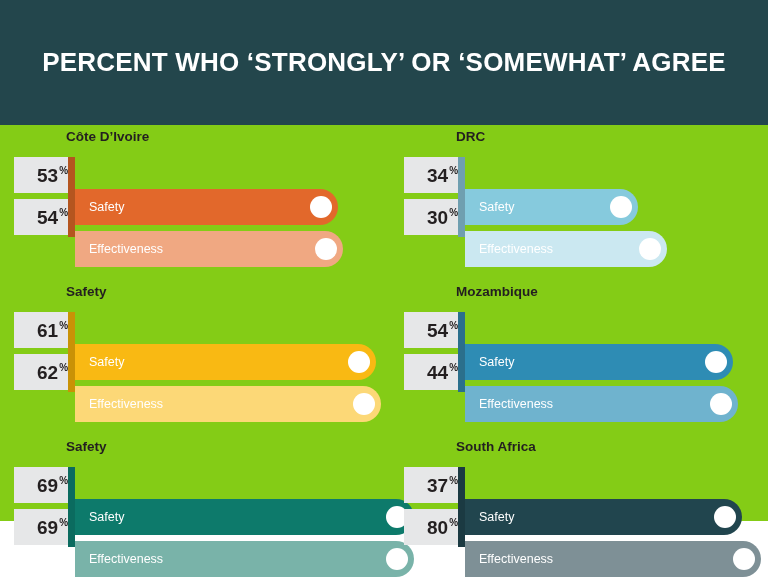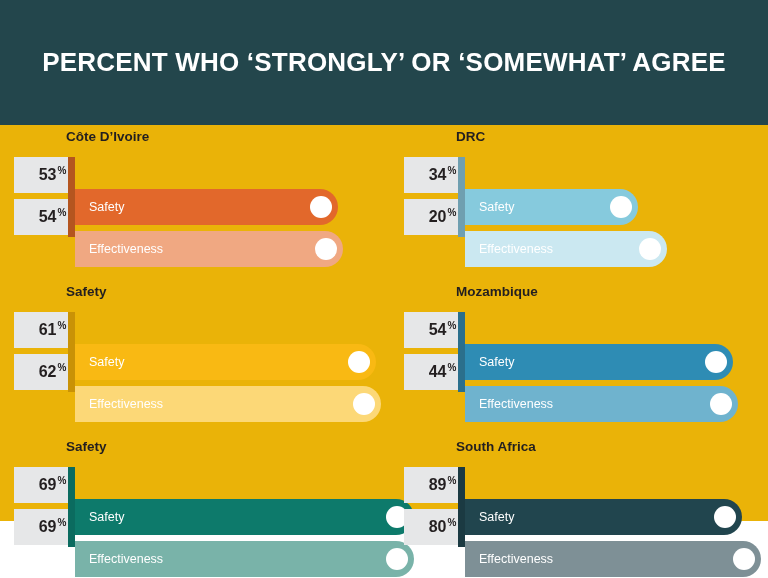--- a/index.html
+++ b/index.html
@@ -31,21 +31,21 @@
     line-height: 1.18;
     text-align: center;
     white-space: nowrap;
   }
 
   
   .board {
     width: 768px;
     height: 396px;
     position: relative;
-    background: #eab308;
+    background: #84cc16;
   }
 
   .group {
     position: absolute;
     width: 384px;
   }
   .group.col-left  { left: 0px; }
   .group.col-right { left: 390px; }
   .group.row-0 { top: 0px; }
   .group.row-1 { top: 155px; }
@@ -89,21 +89,21 @@
     left: 14px;
     top: 0;
     width: 54px;
     height: 36px;
     background: #e6e7e8;
     display: flex;
     align-items: center;
     justify-content: center;
   }
   .value-num {
-    font-size: 16px;
+    font-size: 19px;
     font-weight: bold;
     color: #231f20;
     line-height: 1;
     margin-left: 23px;
   }
   .value-pct {
     font-size: 10px;
     font-weight: bold;
     color: #231f20;
     line-height: 1;
@@ -183,21 +183,21 @@
             <span class="value-num">34</span>
             <span class="value-pct">%</span>
           </div>
           <div class="bar" style="background: rgb(134, 202, 221); width: 173.48px;">
             <span class="bar-label">Safety</span>
             <span class="knob"></span>
           </div>
         </div>
         <div class="row">
           <div class="value-chip">
-            <span class="value-num">20</span>
+            <span class="value-num">30</span>
             <span class="value-pct">%</span>
           </div>
           <div class="bar" style="background: rgb(203, 232, 241); width: 201.8px;">
             <span class="bar-label">Effectiveness</span>
             <span class="knob"></span>
           </div>
         </div>
       </div>
     </div>
     <div class="group col-left row-1">
@@ -277,21 +277,21 @@
           </div>
         </div>
       </div>
     </div>
     <div class="group col-right row-2">
       <div class="group-title">South Africa</div>
       <div class="axis" style="background: rgb(27, 58, 66);"></div>
       <div class="rows">
         <div class="row">
           <div class="value-chip">
-            <span class="value-num">89</span>
+            <span class="value-num">37</span>
             <span class="value-pct">%</span>
           </div>
           <div class="bar" style="background: rgb(33, 69, 78); width: 277.32px;">
             <span class="bar-label">Safety</span>
             <span class="knob"></span>
           </div>
         </div>
         <div class="row">
           <div class="value-chip">
             <span class="value-num">80</span>

